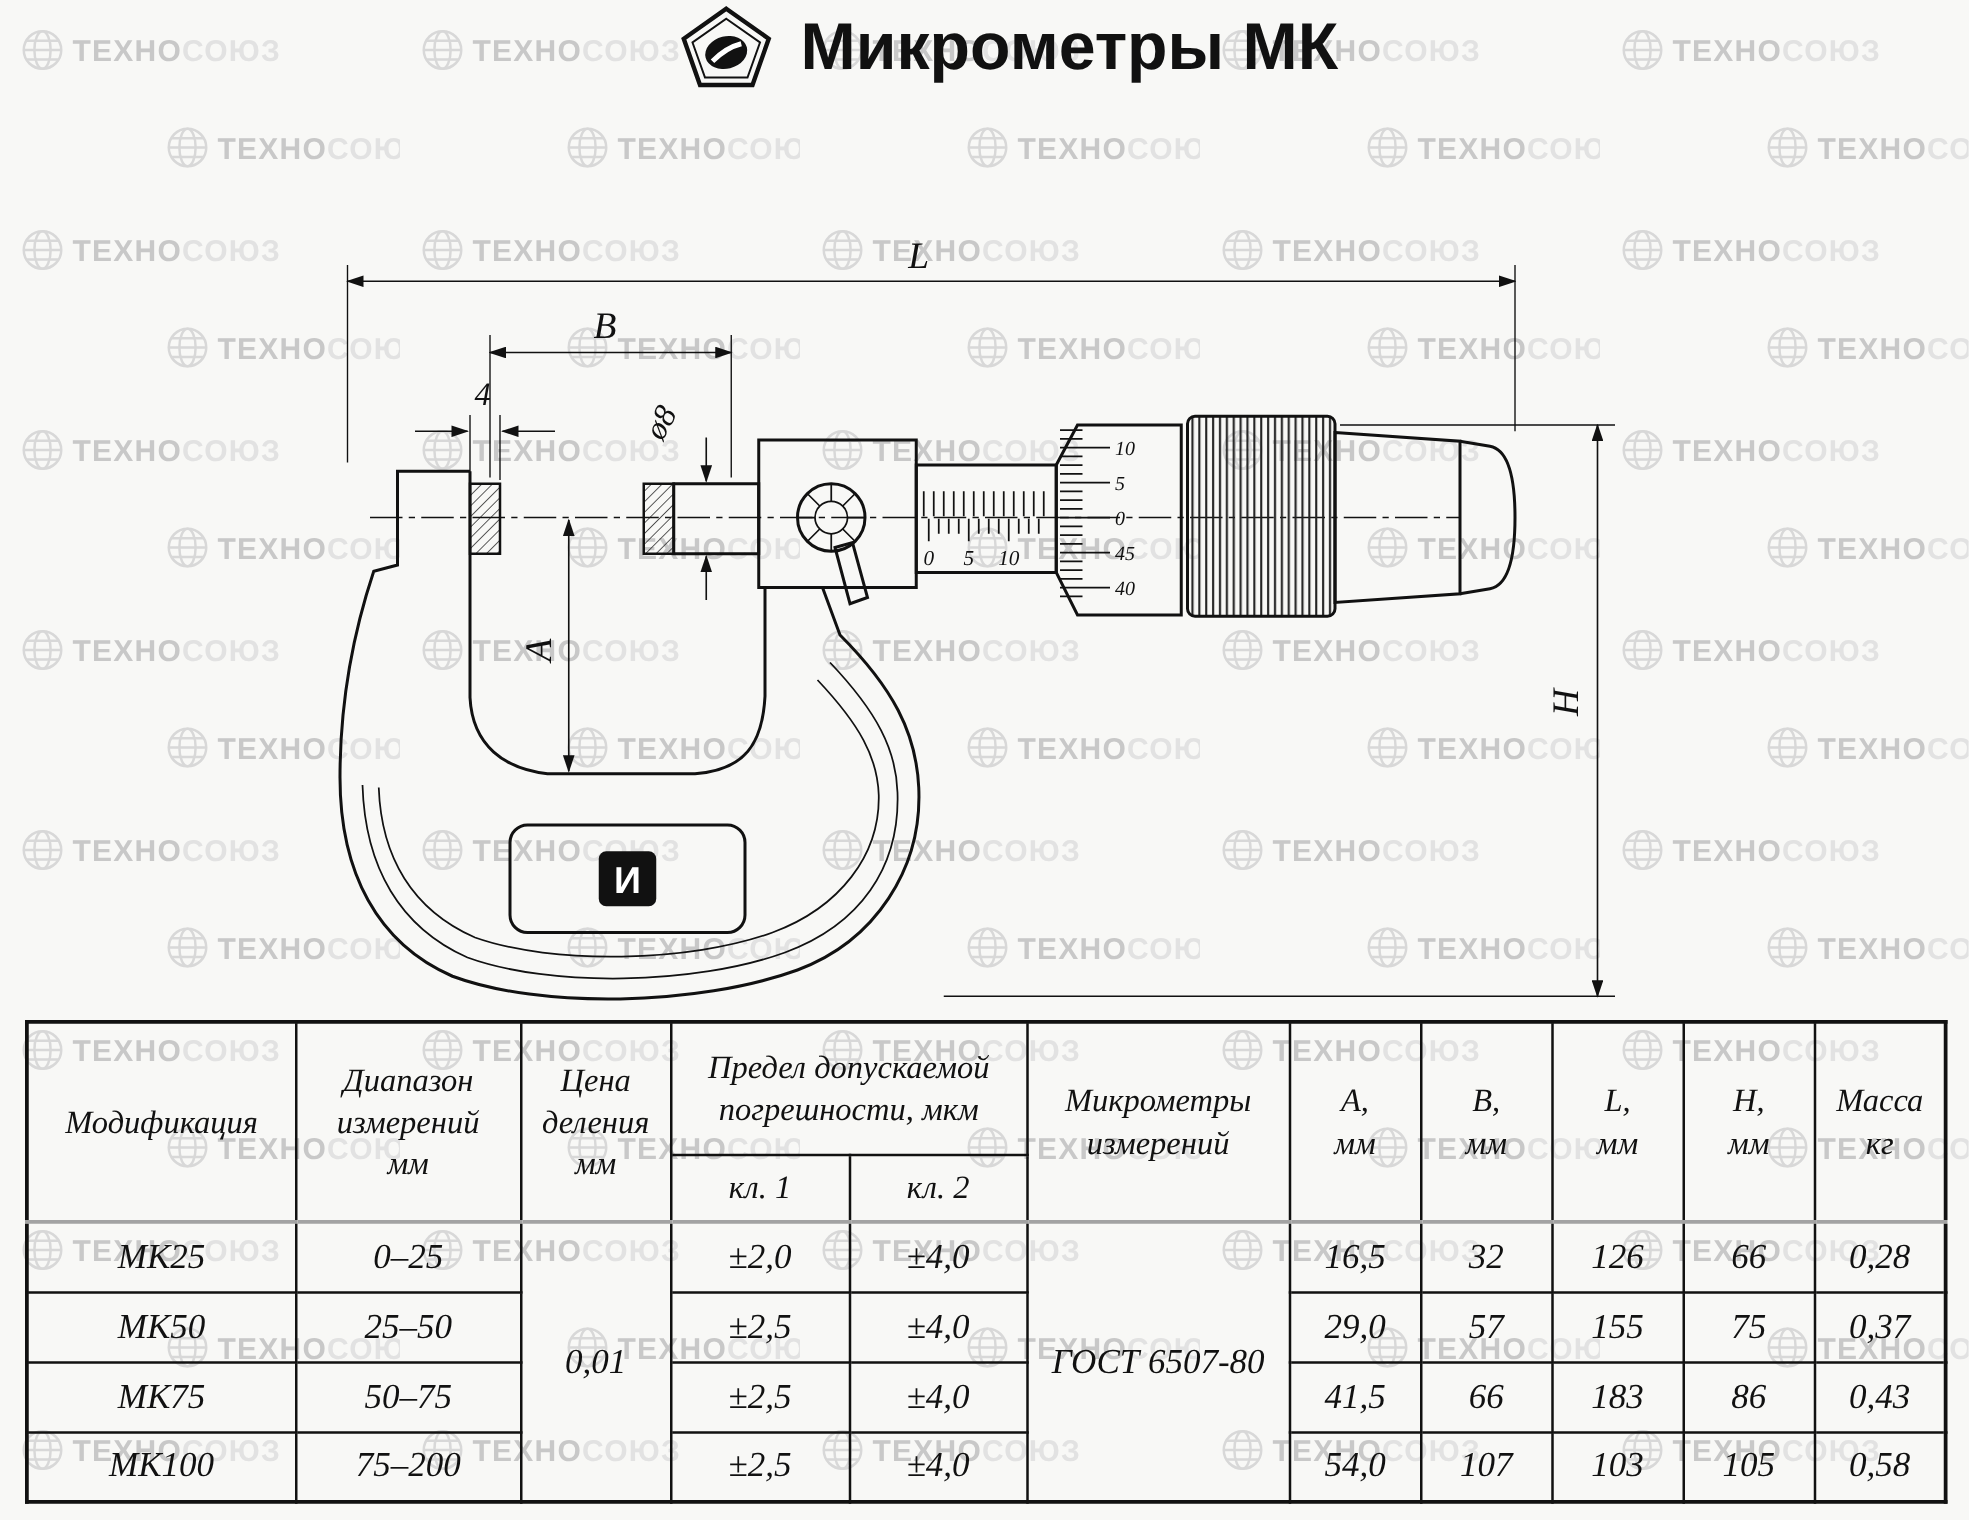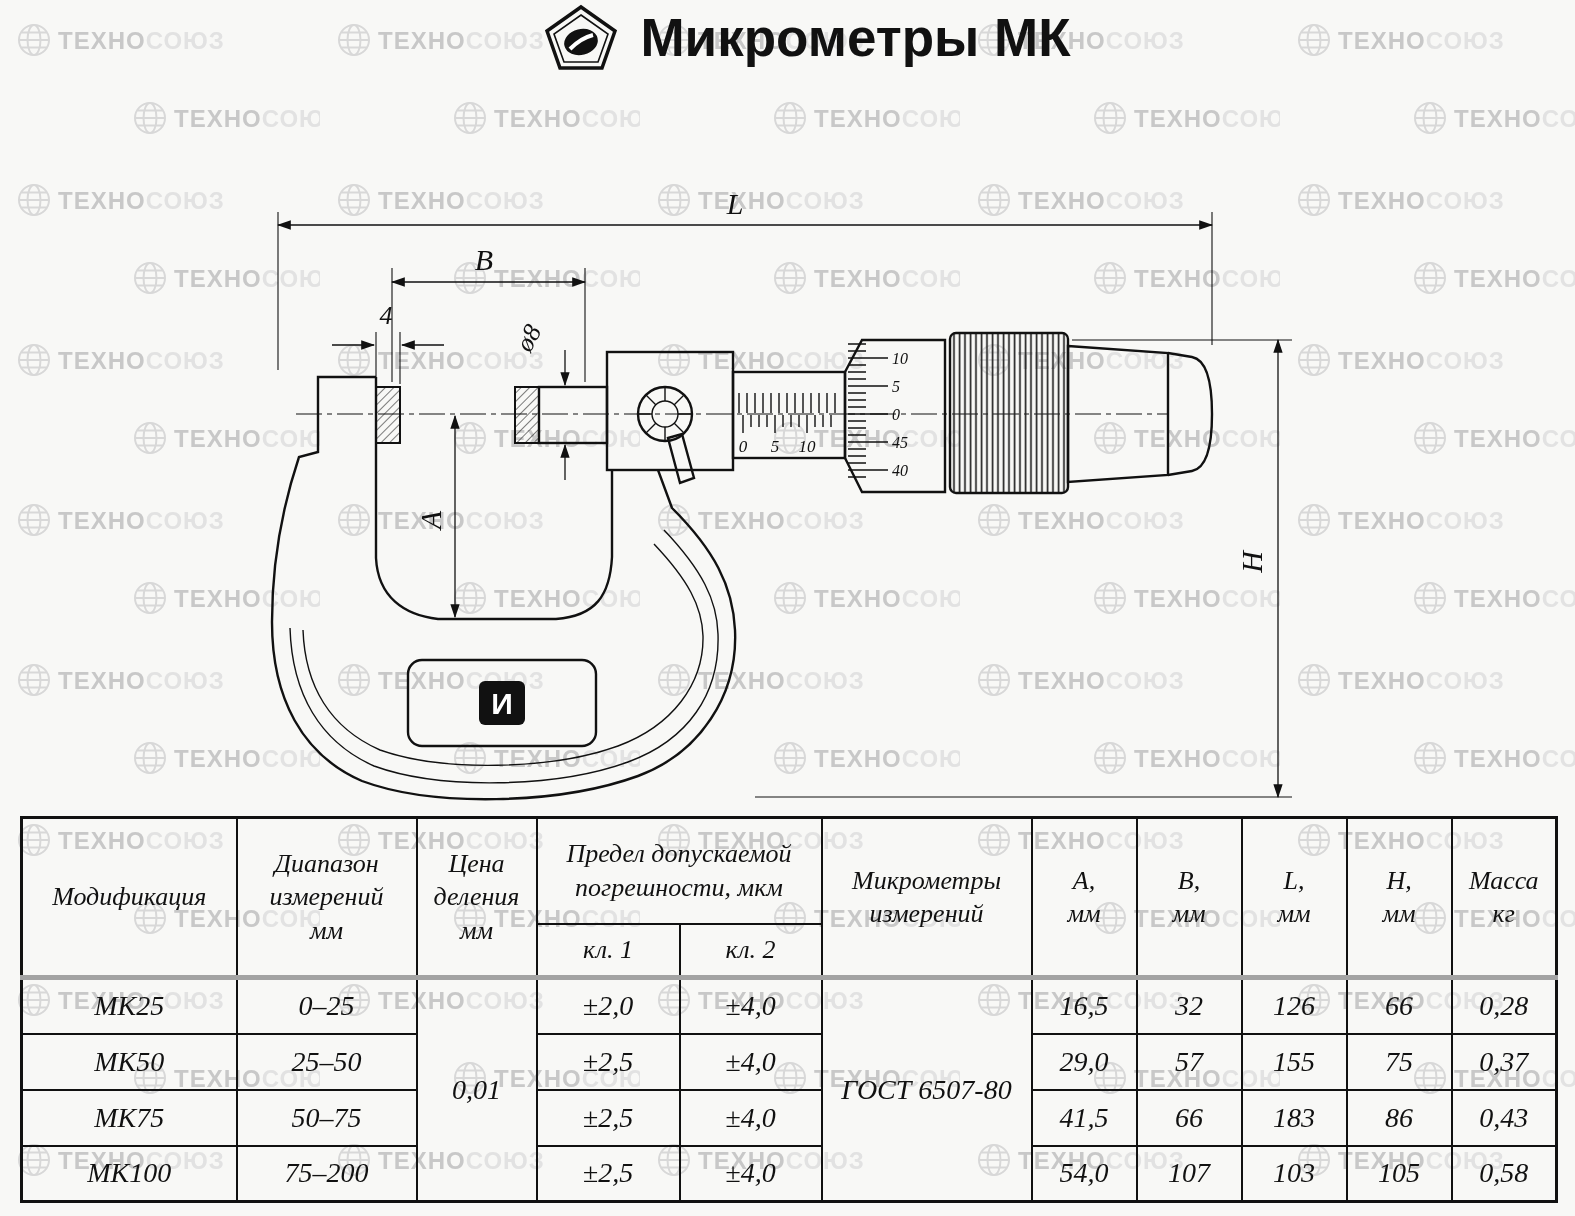--- a/index.html
+++ b/index.html
@@ -36,21 +36,21 @@
     background:transparent;
   }
   .spec th,.spec td{
     border:2px solid #111;padding:0;margin:0;
     text-align:center;vertical-align:middle;
     font-weight:400;background:transparent;
   }
   .spec thead tr.tier1{height:106px}
   .spec thead tr.tier2{height:54px}
   .spec tbody tr{height:56px}
-  .spec tbody tr:first-child td{border-top:5px solid #a3a3a3}
+  .spec tbody tr:first-child td{border-top:3px solid #a3a3a3}
   .spec th{font-size:26px}
   .spec tbody td{font-size:28px}
   .hl{display:block;line-height:1.28}
 </style>
 </head>
 <body>
 
 <svg class="watermark" width="1575" height="1216">
   <defs>
     <pattern id="wm" width="320" height="160" patternUnits="userSpaceOnUse">

